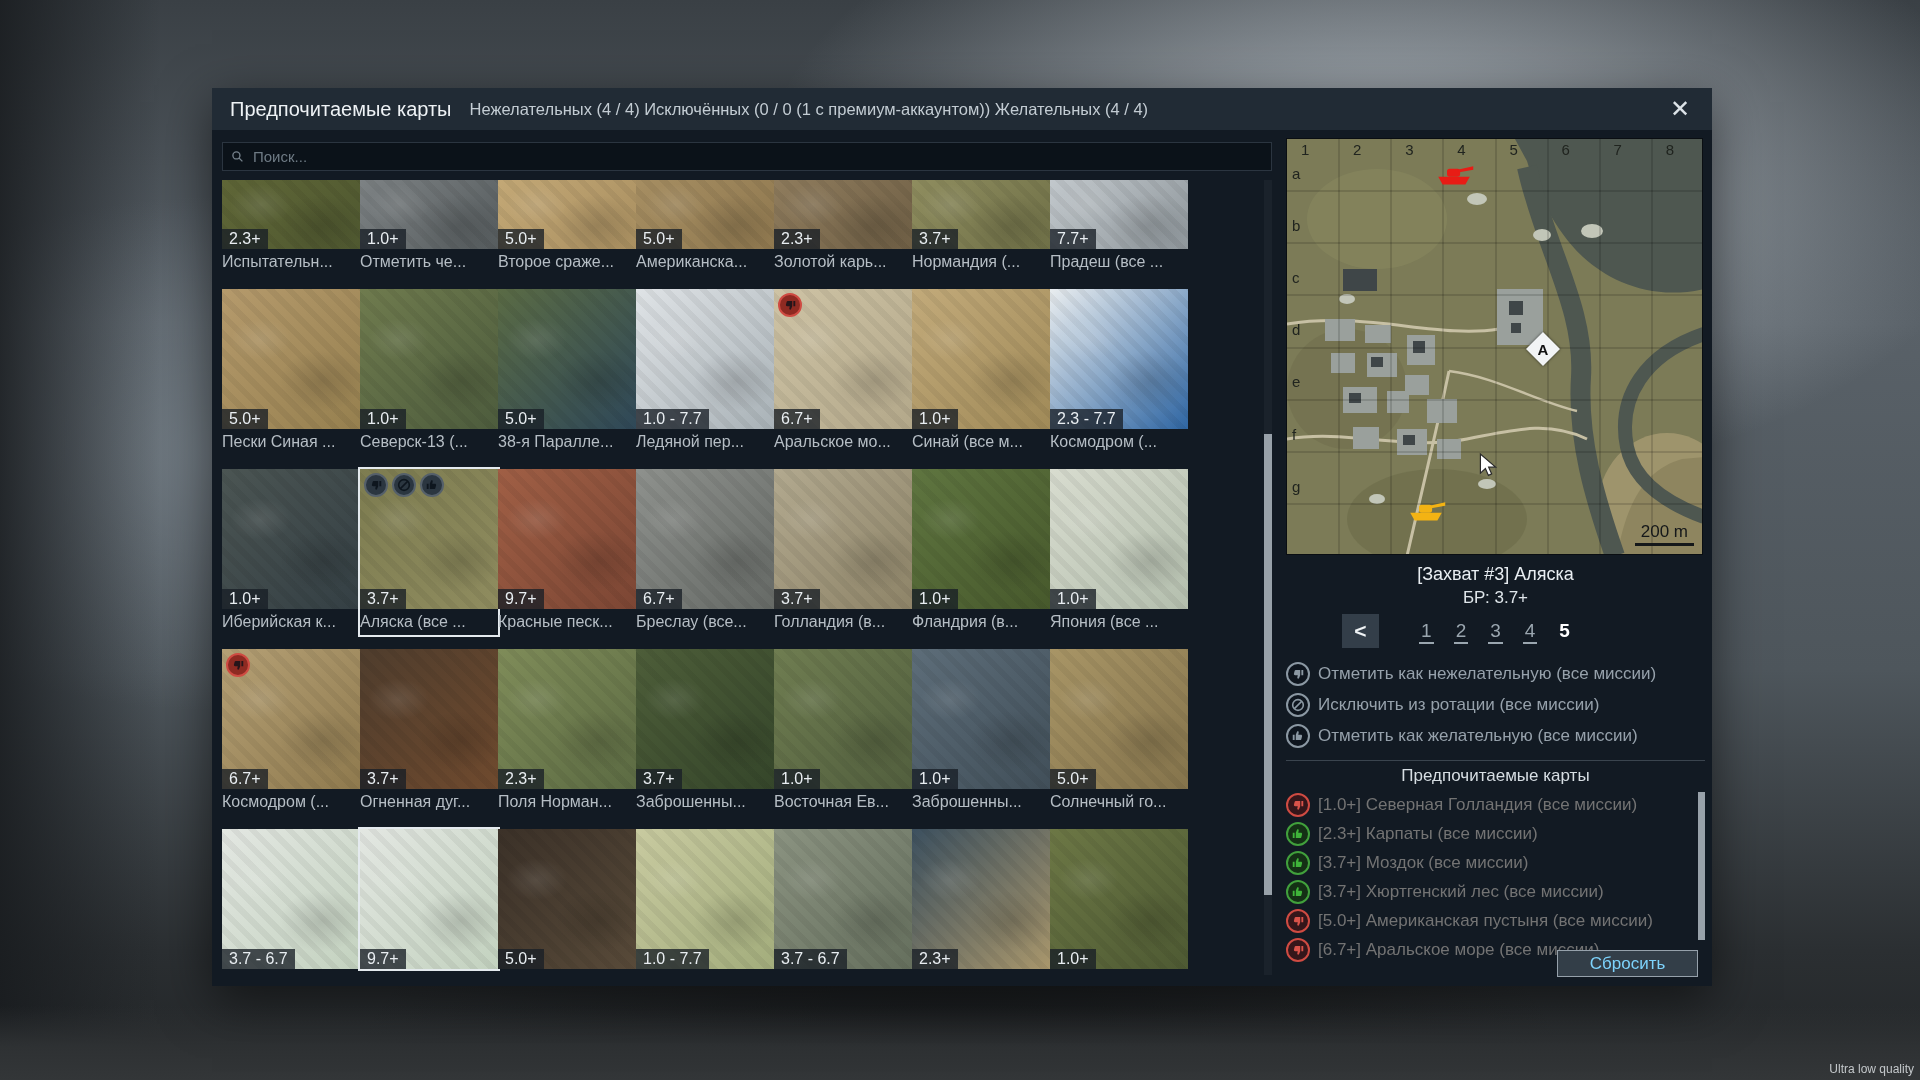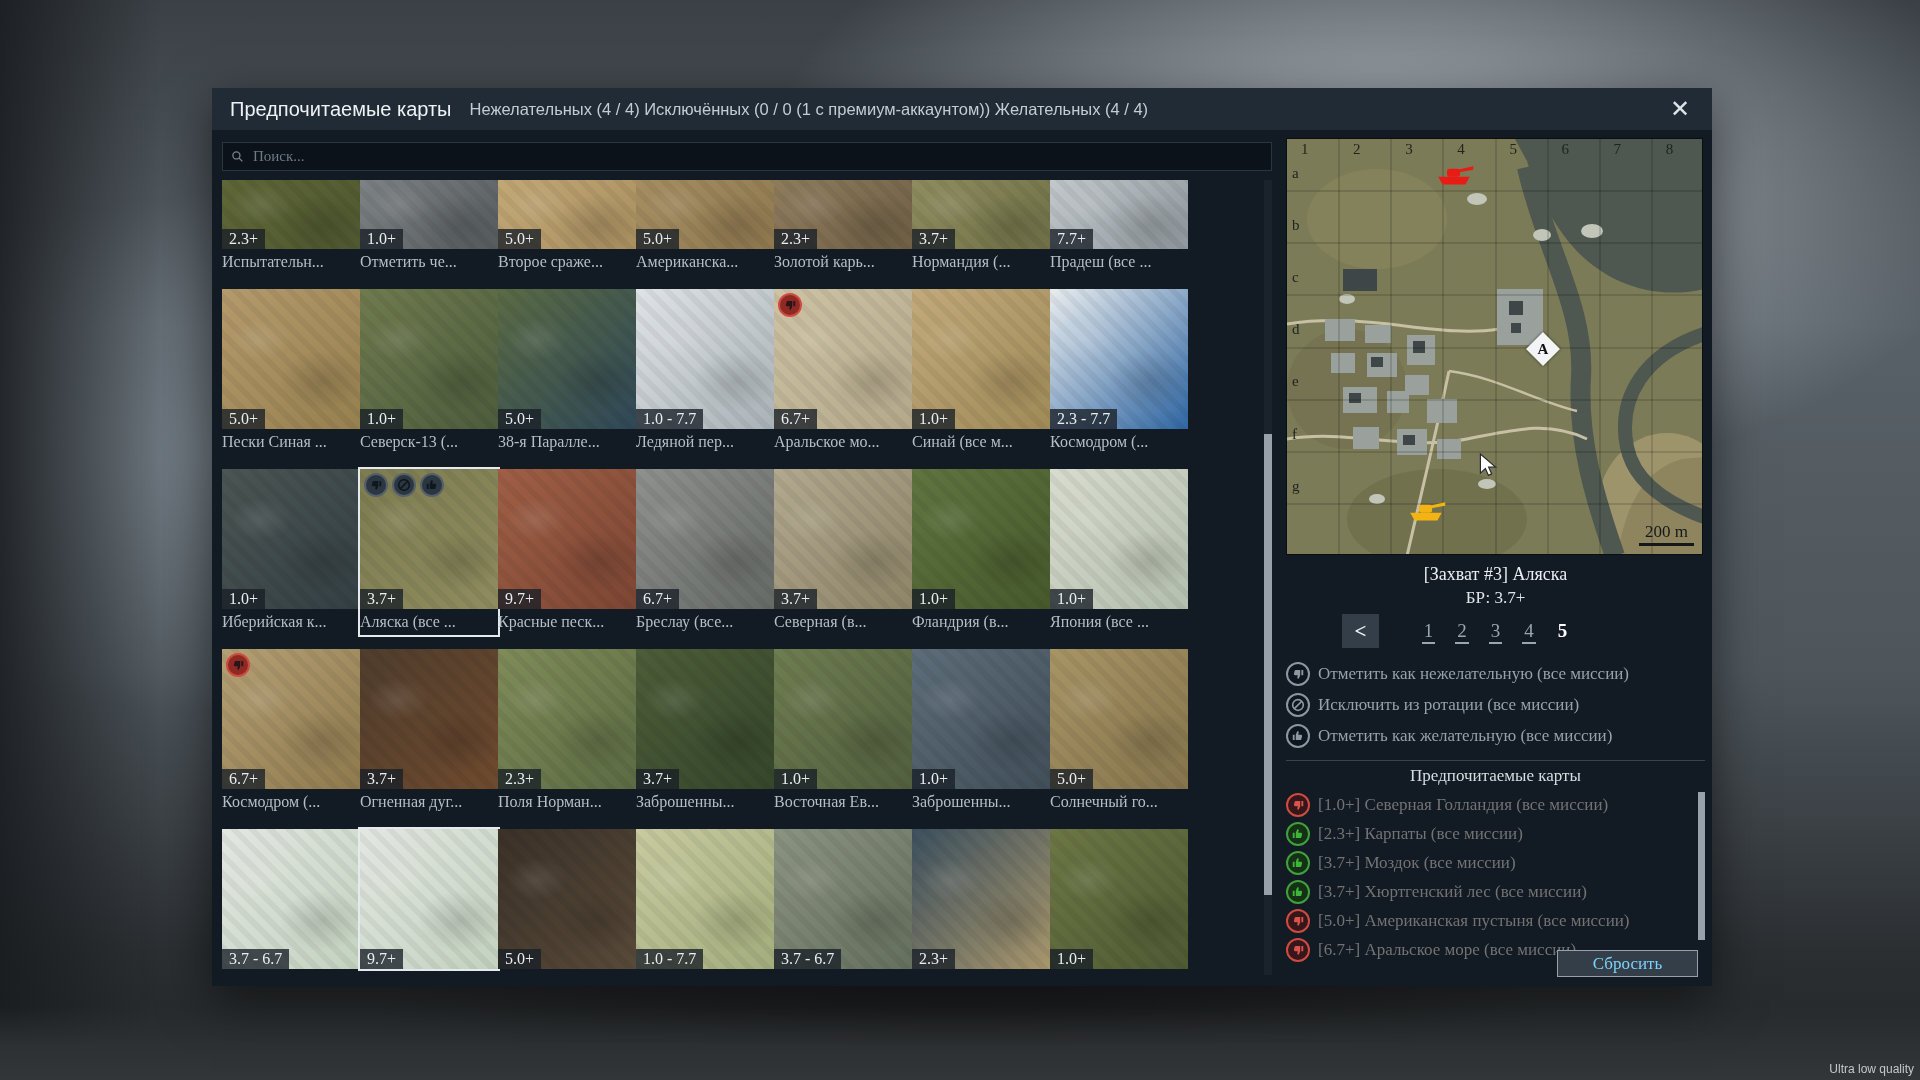--- a/index.html
+++ b/index.html
@@ -19,21 +19,21 @@
 
   
   .dialog{position:absolute;left:212px;top:88px;width:1500px;height:898px;
     background:#121a23;box-shadow:0 14px 48px rgba(0,0,0,.55);}
   .dlg-header{height:42px;background:#212b35;display:flex;align-items:center;
     padding:0 18px;gap:18px;}
   .dlg-title{font-size:20px;color:#eef2f5;white-space:nowrap;}
   .dlg-stats{font-size:16.5px;color:#c3ccd3;white-space:nowrap;overflow:hidden;flex:1;}
   .dlg-close{margin-left:auto;background:none;border:none;color:#dde3e8;font-size:24px;
     line-height:1;cursor:pointer;padding:0 4px;font-family:inherit;}
-  .dlg-body{position:relative;height:856px;font-family:Liberation Serif, serif;}
+  .dlg-body{position:relative;height:856px;}
 
   
   .left-col{position:absolute;left:10px;top:0;width:1050px;height:100%;}
   .search-box{margin-top:12px;height:27px;width:1032px;background:#0b1219;
     border:1px solid #2b3540;display:flex;align-items:center;padding:0 8px;gap:7px;}
   .search-box svg{flex:0 0 auto;}
   .search-box input{background:transparent;border:none;outline:none;width:100%;
     color:#cfd7dd;font-size:15px;font-family:inherit;}
   .search-box input::placeholder{color:#6e7a84;}
   .tile-grid{position:absolute;left:0;top:50px;width:1034px;height:795px;overflow:hidden;}
@@ -256,21 +256,21 @@
               <div class="tile">
                 <div class="tile-img" style="background: linear-gradient(135deg, rgb(142, 145, 141), rgb(102, 106, 102));">
                   <span class="br-badge">6.7+</span>
                 </div>
                 <div class="tile-name">Бреслау  (все...</div>
               </div>
               <div class="tile">
                 <div class="tile-img" style="background: linear-gradient(135deg, rgb(178, 169, 143), rgb(142, 132, 104));">
                   <span class="br-badge">3.7+</span>
                 </div>
-                <div class="tile-name">Северная  (в...</div>
+                <div class="tile-name">Голландия  (в...</div>
               </div>
               <div class="tile">
                 <div class="tile-img" style="background: linear-gradient(135deg, rgb(95, 117, 64), rgb(71, 89, 44));">
                   <span class="br-badge">1.0+</span>
                 </div>
                 <div class="tile-name">Фландрия  (в...</div>
               </div>
               <div class="tile">
                 <div class="tile-img" style="background: linear-gradient(135deg, rgb(216, 220, 207), rgb(180, 191, 174));">
                   <span class="br-badge">1.0+</span>

